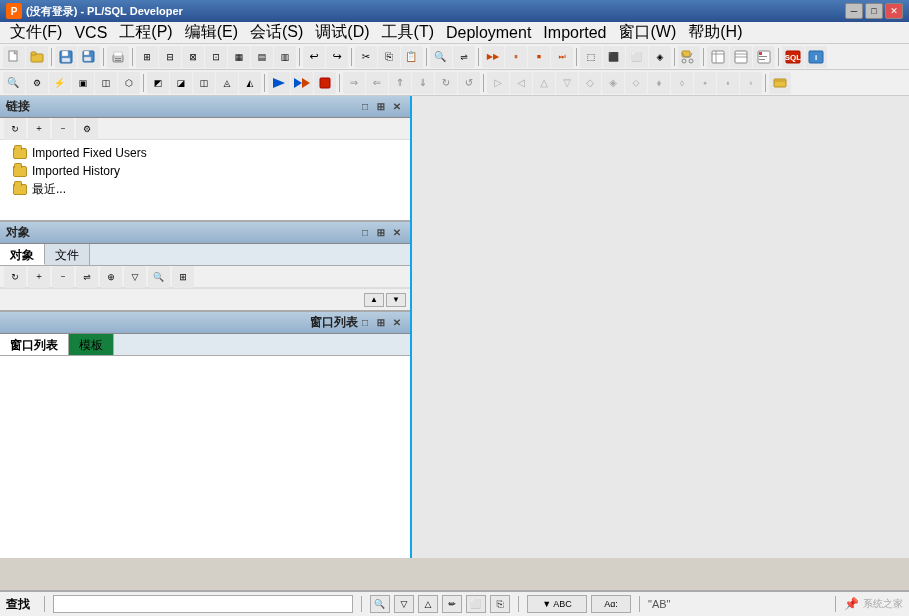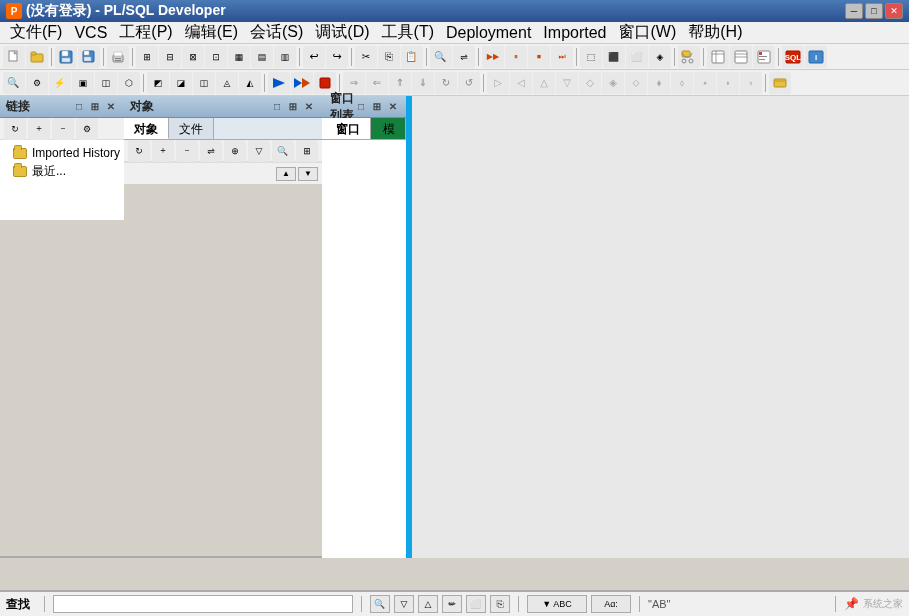--- a/index.html
+++ b/index.html
@@ -28,21 +28,21 @@
       height: 16px;
       margin-right: 4px;
       background: #ff6600;
       border-radius: 2px;
       font-size: 10px;
       display: flex; align-items: center; justify-content: center;
       color: white; font-weight: bold;
     }
     #title-bar .title-text {
       flex: 1;
-      font-size: 14px;
+      font-size: 11px;
       font-weight: bold;
     }
     #title-bar .window-controls {
       display: flex;
       gap: 2px;
     }
     .win-btn {
       width: 18px;
       height: 16px;
       background: #c0c0c0;
@@ -107,21 +107,22 @@
     #main-layout {
       display: flex;
       height: calc(616px - 22px - 22px - 26px - 26px - 26px);
       
     }
 
     
     #left-panel {
       width: 412px;
       display: flex;
-      border-right: 6px solid #0ea5e9;
+      flex-direction: column;
+      border-right: 2px solid #0ea5e9;
     }
 
     
     .panel-section {
       display: flex;
       flex-direction: column;
       border-bottom: 2px solid #aaa;
     }
 
     .panel-header {
@@ -649,20 +650,26 @@
           </div>
         <div class="tb-btn">
             <span style="font-size:9px">⚙</span>
           </div>
       </div>
       <div id="conn-tree">
         <div class="tree-item">
           <div class="tree-icon">
             <div class="folder-icon"></div>
           </div>
+          <span>Imported Fixed Users</span>
+        </div>
+        <div class="tree-item">
+          <div class="tree-icon">
+            <div class="folder-icon"></div>
+          </div>
           <span>Imported History</span>
         </div>
         <div class="tree-item">
           <div class="tree-icon">
             <div class="folder-icon"></div>
           </div>
           <span>最近...</span>
         </div>
       </div>
     </div>

